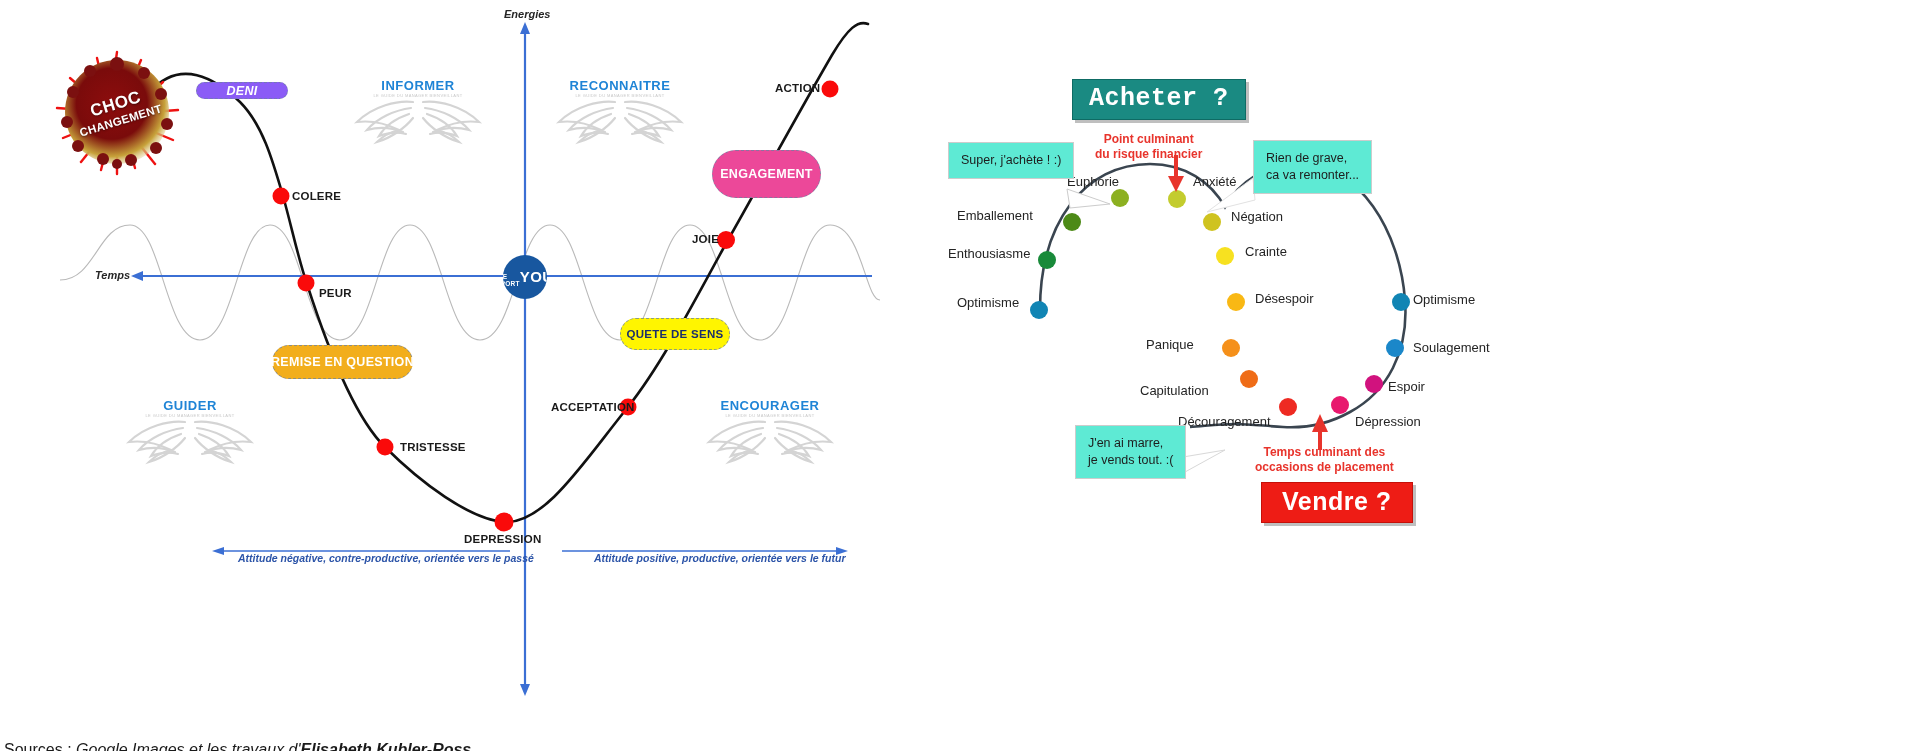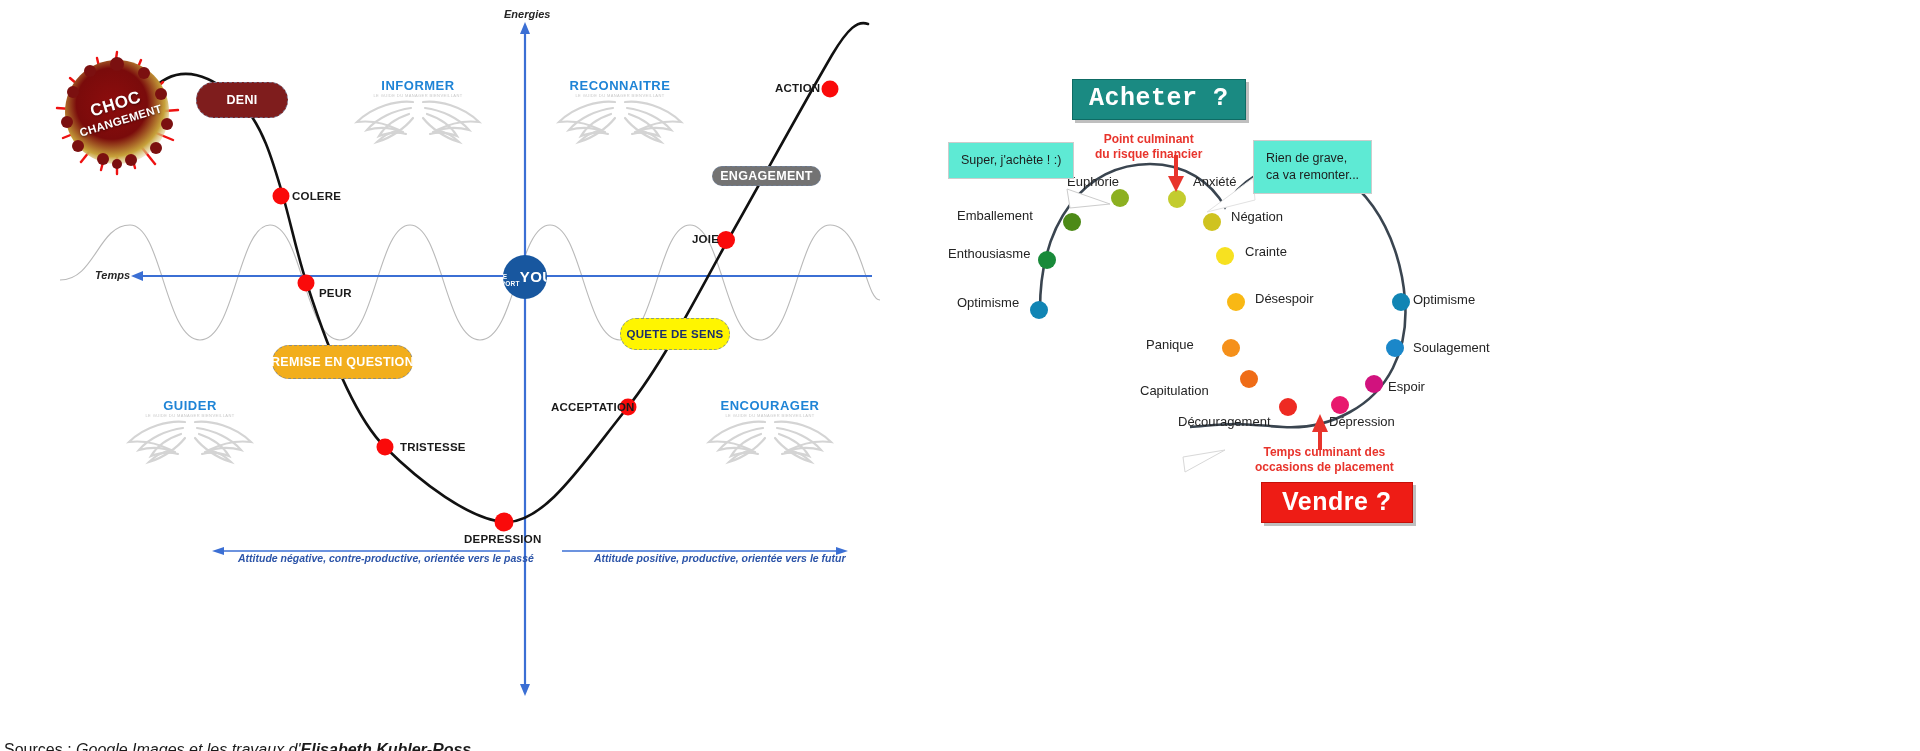--- a/index.html
+++ b/index.html
@@ -51,27 +51,27 @@
     justify-content: center;
     border-radius: 999px;
     color: #ffffff;
     font-weight: bold;
     font-size: 12.5px;
     letter-spacing: 0.3px;
     white-space: nowrap;
     border: 1.5px dashed rgba(110,130,160,0.75);
   }
   #pill-deni {
-    left: 196px; top: 82px; width: 92px; height: 36px;
-    background: #7f1d1d;
+    left: 196px; top: 82px; width: 92px; height: 17px;
+    background: #8b5cf6;
+    font-style: italic;
   }
   #pill-engagement {
-    left: 712px; top: 150px; width: 109px; height: 20px;
-    background: #737373;
-    margin-top: 16px;
+    left: 712px; top: 150px; width: 109px; height: 48px;
+    background: #ec4899;
   }
   #pill-remise {
     left: 272px; top: 345px; width: 141px; height: 34px;
     background: #f2ae1c;
   }
   #pill-quete {
     left: 620px; top: 318px; width: 110px; height: 32px;
     background: #fff500;
     color: #1b2f6b;
     font-size: 11.5px;
@@ -480,21 +480,21 @@
     <div class="emo-label" style="left:13px;  top:194px;">Enthousiasme</div>
     <div class="emo-label" style="left:22px;  top:156px;">Emballement</div>
     <div class="emo-label" style="left:132px; top:122px;">Euphorie</div>
     <div class="emo-label" style="left:258px; top:122px;">Anxiété</div>
     <div class="emo-label" style="left:296px; top:157px;">Négation</div>
     <div class="emo-label" style="left:310px; top:192px;">Crainte</div>
     <div class="emo-label" style="left:320px; top:239px;">Désespoir</div>
     <div class="emo-label" style="left:211px; top:285px;">Panique</div>
     <div class="emo-label" style="left:205px; top:331px;">Capitulation</div>
     <div class="emo-label" style="left:243px; top:362px;">Découragement</div>
-    <div class="emo-label" style="left:394px; top:362px;">Dépression</div>
+    <div class="emo-label" style="left:420px; top:362px;">Dépression</div>
     <div class="emo-label" style="left:453px; top:327px;">Espoir</div>
     <div class="emo-label" style="left:478px; top:288px;">Soulagement</div>
     <div class="emo-label" style="left:478px; top:240px;">Optimisme</div>
 
     <div id="btn-acheter">Acheter ?</div>
     <div id="btn-vendre">Vendre ?</div>
 
     <div class="annot-red" id="annot-top">
       <div>Point culminant</div>
       <div>du risque financier</div>
@@ -504,19 +504,23 @@
       <div>occasions de placement</div>
     </div>
 
     <div class="callout" id="callout-buy">
       <div>Super, j'achète ! :)</div>
     </div>
     <div class="callout" id="callout-hold">
       <div>Rien de grave,</div>
       <div>ca va remonter...</div>
     </div>
+    <div class="callout" id="callout-sell">
+      <div>J'en ai marre,</div>
+      <div>je vends tout. :(</div>
+    </div>
   </div>
 
   <div id="sources">
     <span class="src-lead">Sources : </span><span class="src-it">Google Images et les travaux d'</span><span class="src-b">Elisabeth Kubler-Ross.</span>
   </div>
 
 </div>
 
 </body></html>

